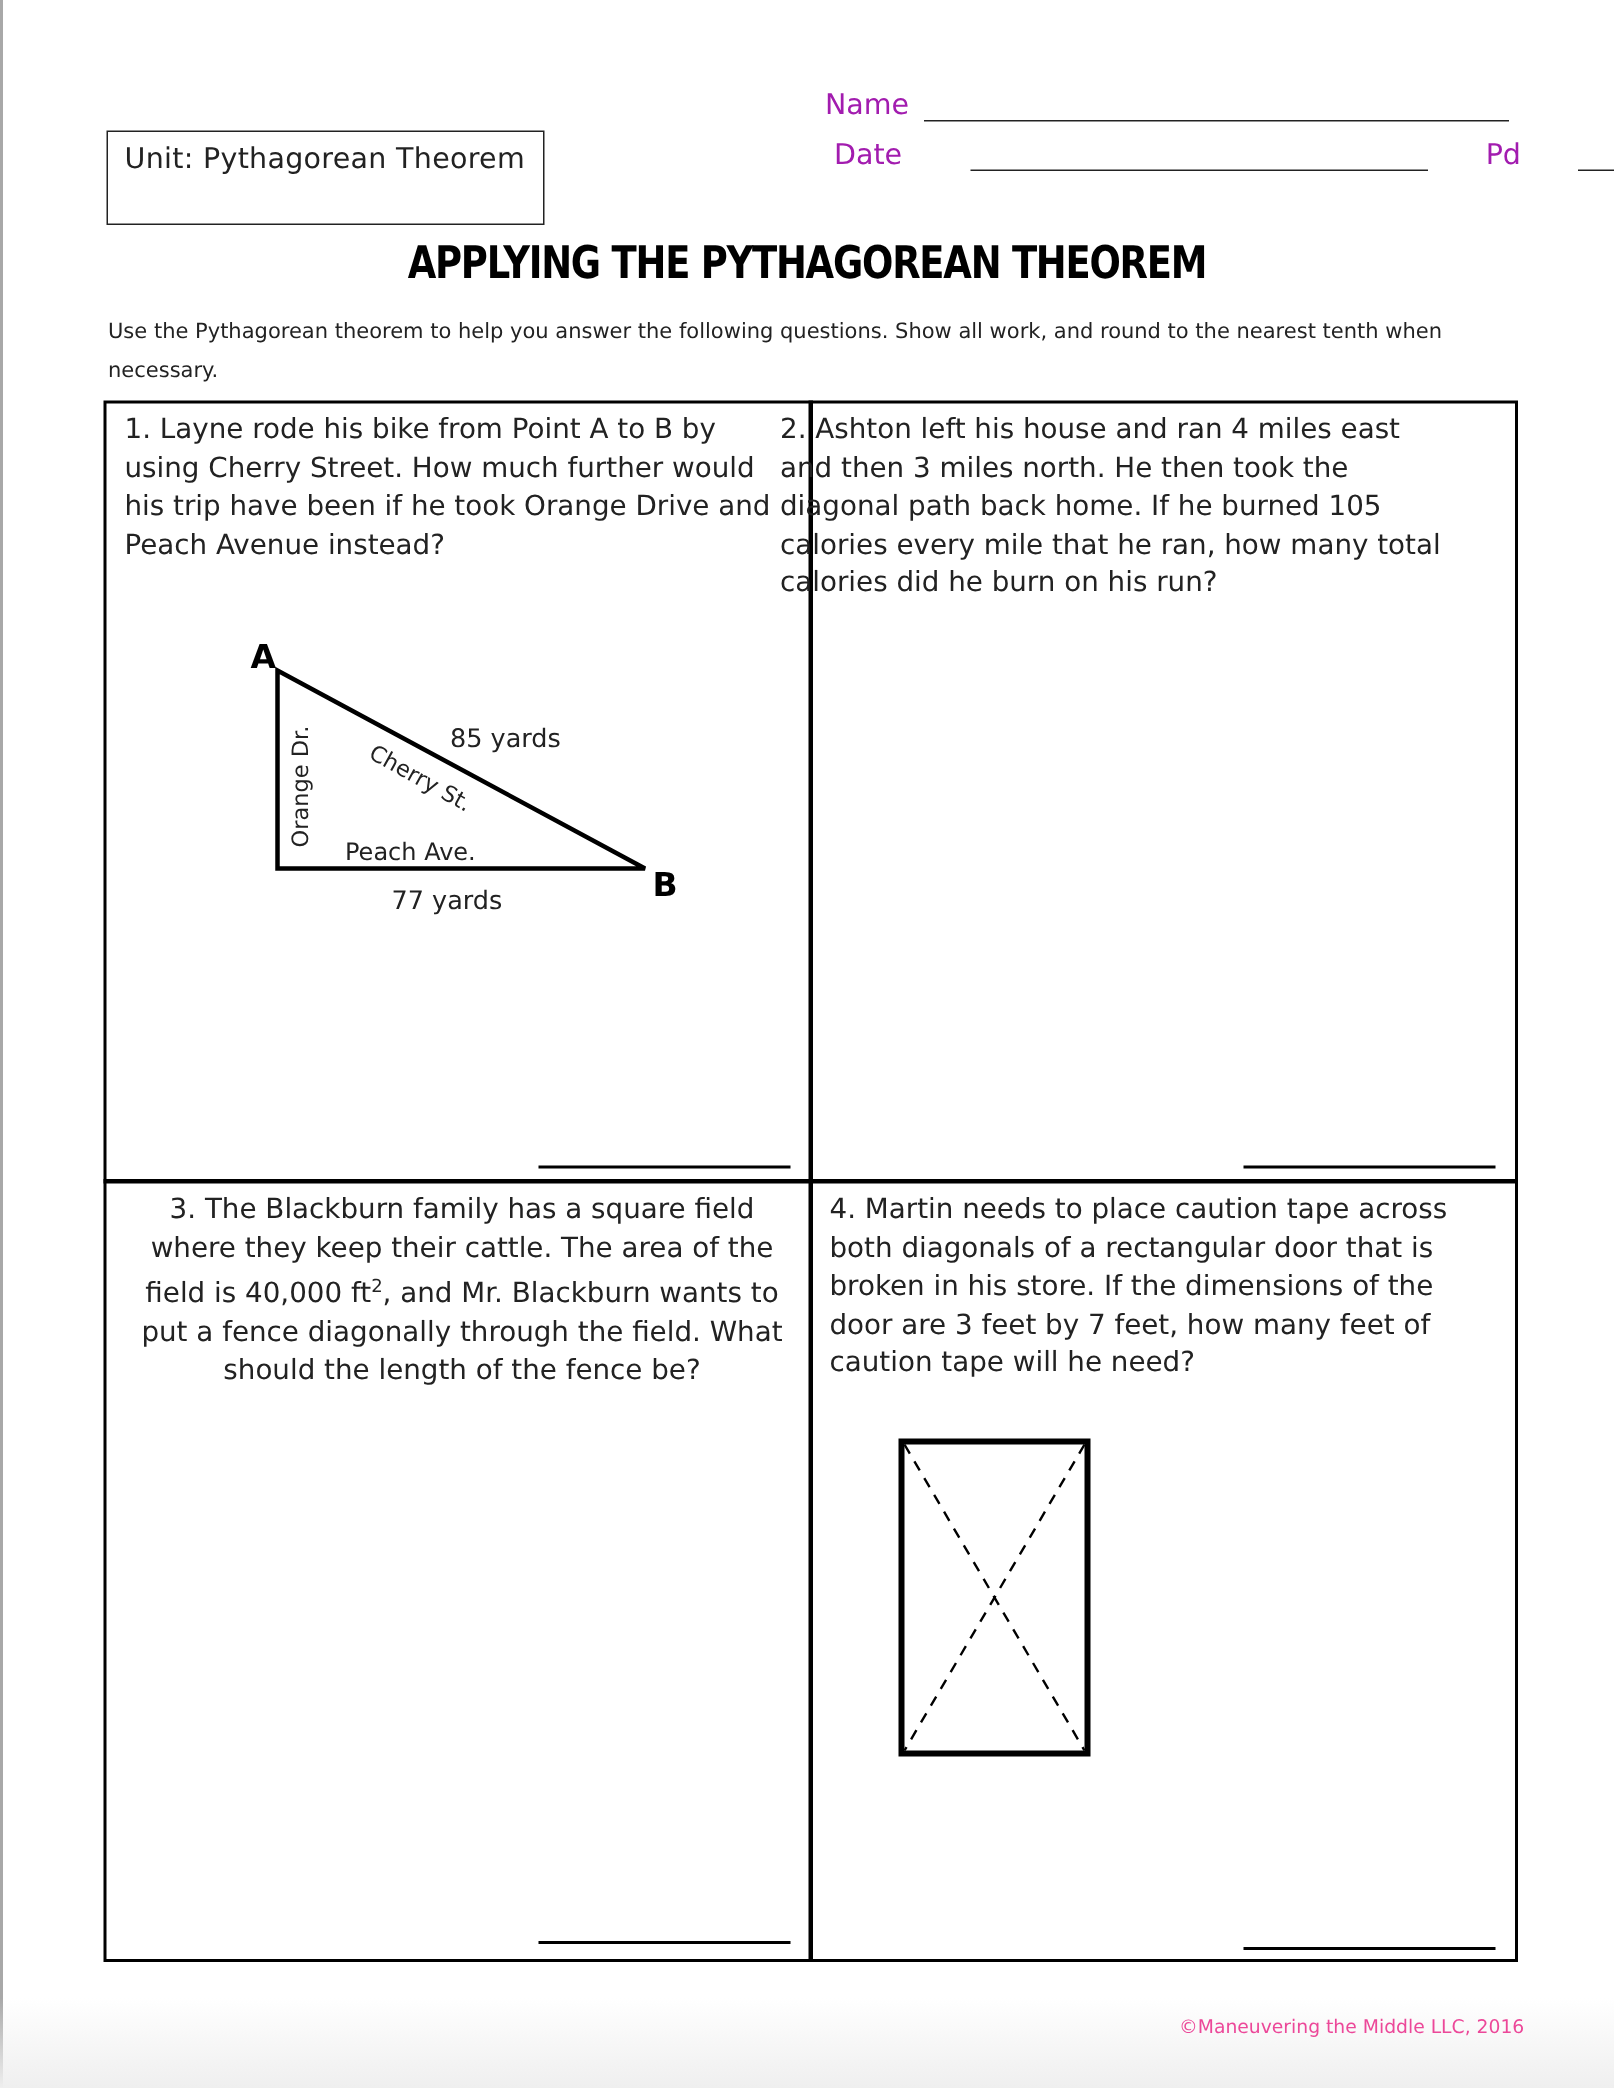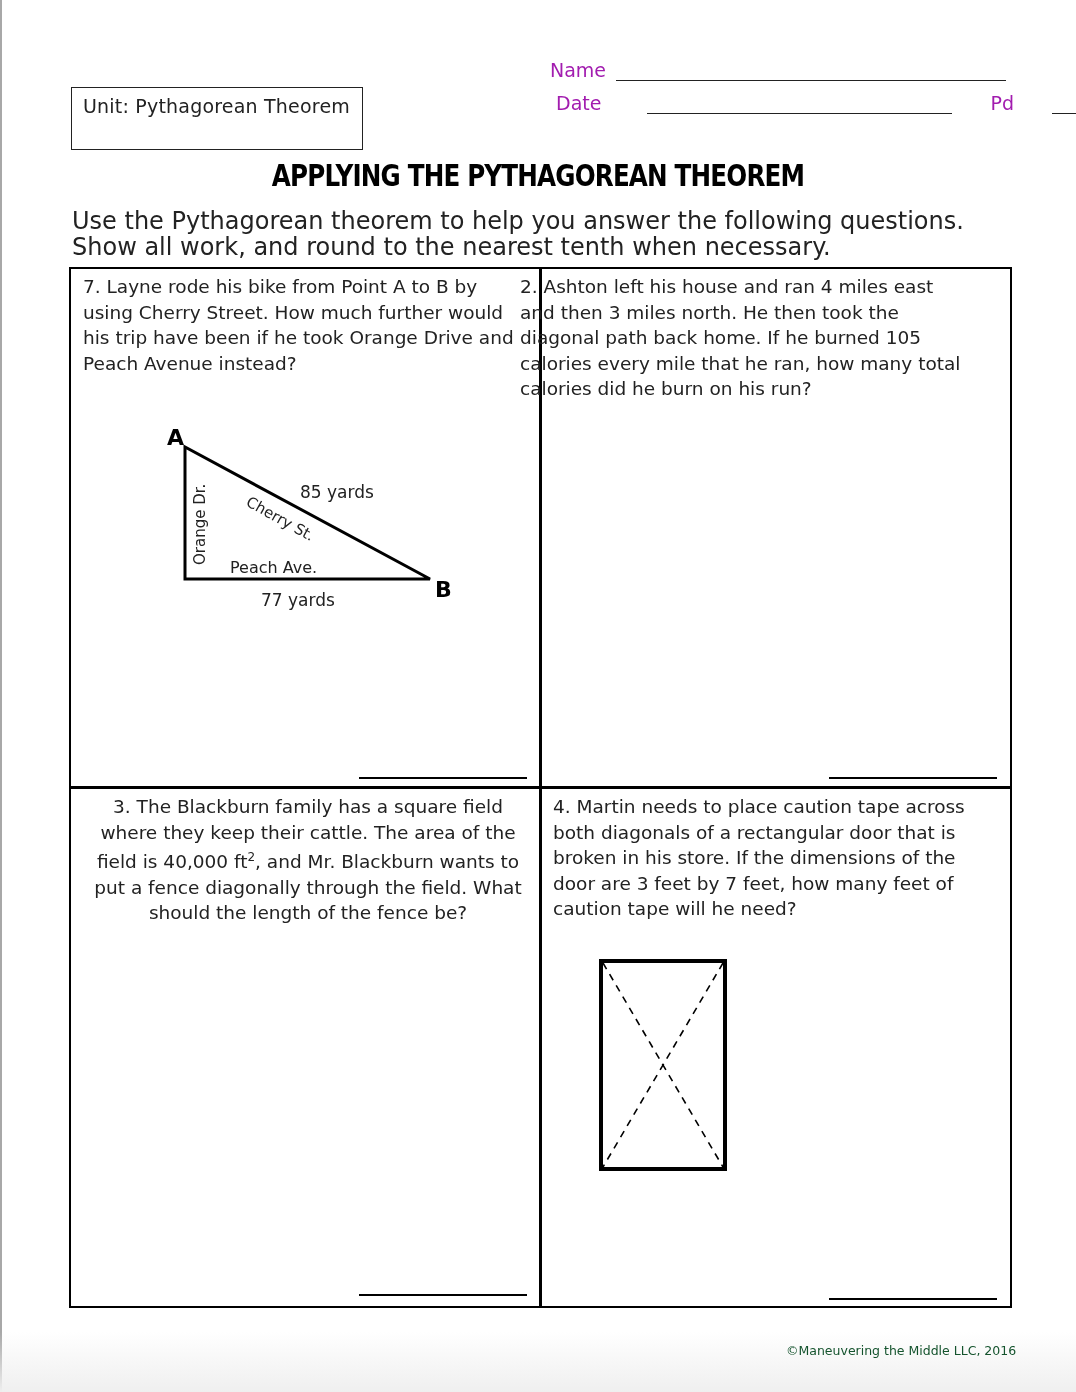--- a/index.html
+++ b/index.html
@@ -64,21 +64,21 @@
       font-size: 30px;
       letter-spacing: -1px;
       transform: scaleX(0.82);
       transform-origin: center;
       color: #000;
     }
     .instructions {
       position: absolute;
       left: 72px; top: 208px;
       width: 940px;
-      font-size: 24px;
+      font-size: 14px;
       line-height: 26px;
       color: #222;
     }
     .grid {
       position: absolute;
       left: 69px; top: 267px;
       width: 943px; height: 1041px;
       border: 2.5px solid #000;
       box-sizing: border-box;
     }
@@ -115,21 +115,21 @@
     .a2 { left: 829px; top: 777px; }
     .a3 { left: 359px; top: 1294px; }
     .a4 { left: 829px; top: 1298px; }
     .diagram svg text {
       font-family: "DejaVu Sans", sans-serif;
     }
     .footer {
       position: absolute;
       left: 786px; top: 1343px;
       font-size: 12.5px;
-      color: #14532d;
+      color: #ec4899;
     }
   </style>
 </head>
 <body>
 
 <div class="page-edge"></div>
 <div class="bottom-fade"></div>
 
 <div class="unit-box">
   <div>Unit: Pythagorean Theorem</div>
@@ -148,21 +148,21 @@
 </div>
 
 <div class="title">APPLYING THE PYTHAGOREAN THEOREM</div>
 
 <div class="instructions">Use the Pythagorean theorem to help you answer the following questions. Show all work, and round to the nearest tenth when necessary.</div>
 
 <div class="grid"></div>
 <div class="vline"></div>
 <div class="hline"></div>
 
-<div class="question q1">7. Layne rode his bike from Point A to B by using Cherry Street. How much further would his trip have been if he took Orange Drive and Peach Avenue instead?</div>
+<div class="question q1">1. Layne rode his bike from Point A to B by using Cherry Street. How much further would his trip have been if he took Orange Drive and Peach Avenue instead?</div>
 <div class="diagram" style="position:absolute;left:150px;top:415px;width:320px;height:200px;">
   <svg width="320" height="200" viewBox="0 0 320 200">
     <polygon points="35,32 35,164 280,164" fill="none" stroke="#000" stroke-width="3" stroke-linejoin="miter"></polygon>
     <text x="17" y="30" font-size="22" font-weight="bold" fill="#000">A</text>
     <text x="285" y="182" font-size="22" font-weight="bold" fill="#000">B</text>
     <text x="0" y="0" font-size="15" fill="#222" transform="translate(55,150) rotate(-90)">Orange Dr.</text>
     <text x="150" y="83" font-size="17" fill="#222">85 yards</text>
     <text x="0" y="0" font-size="15" fill="#222" transform="translate(95,90) rotate(29)">Cherry St.</text>
     <text x="80" y="158" font-size="16" fill="#222">Peach Ave.</text>
     <text x="111" y="191" font-size="17" fill="#222">77 yards</text>

